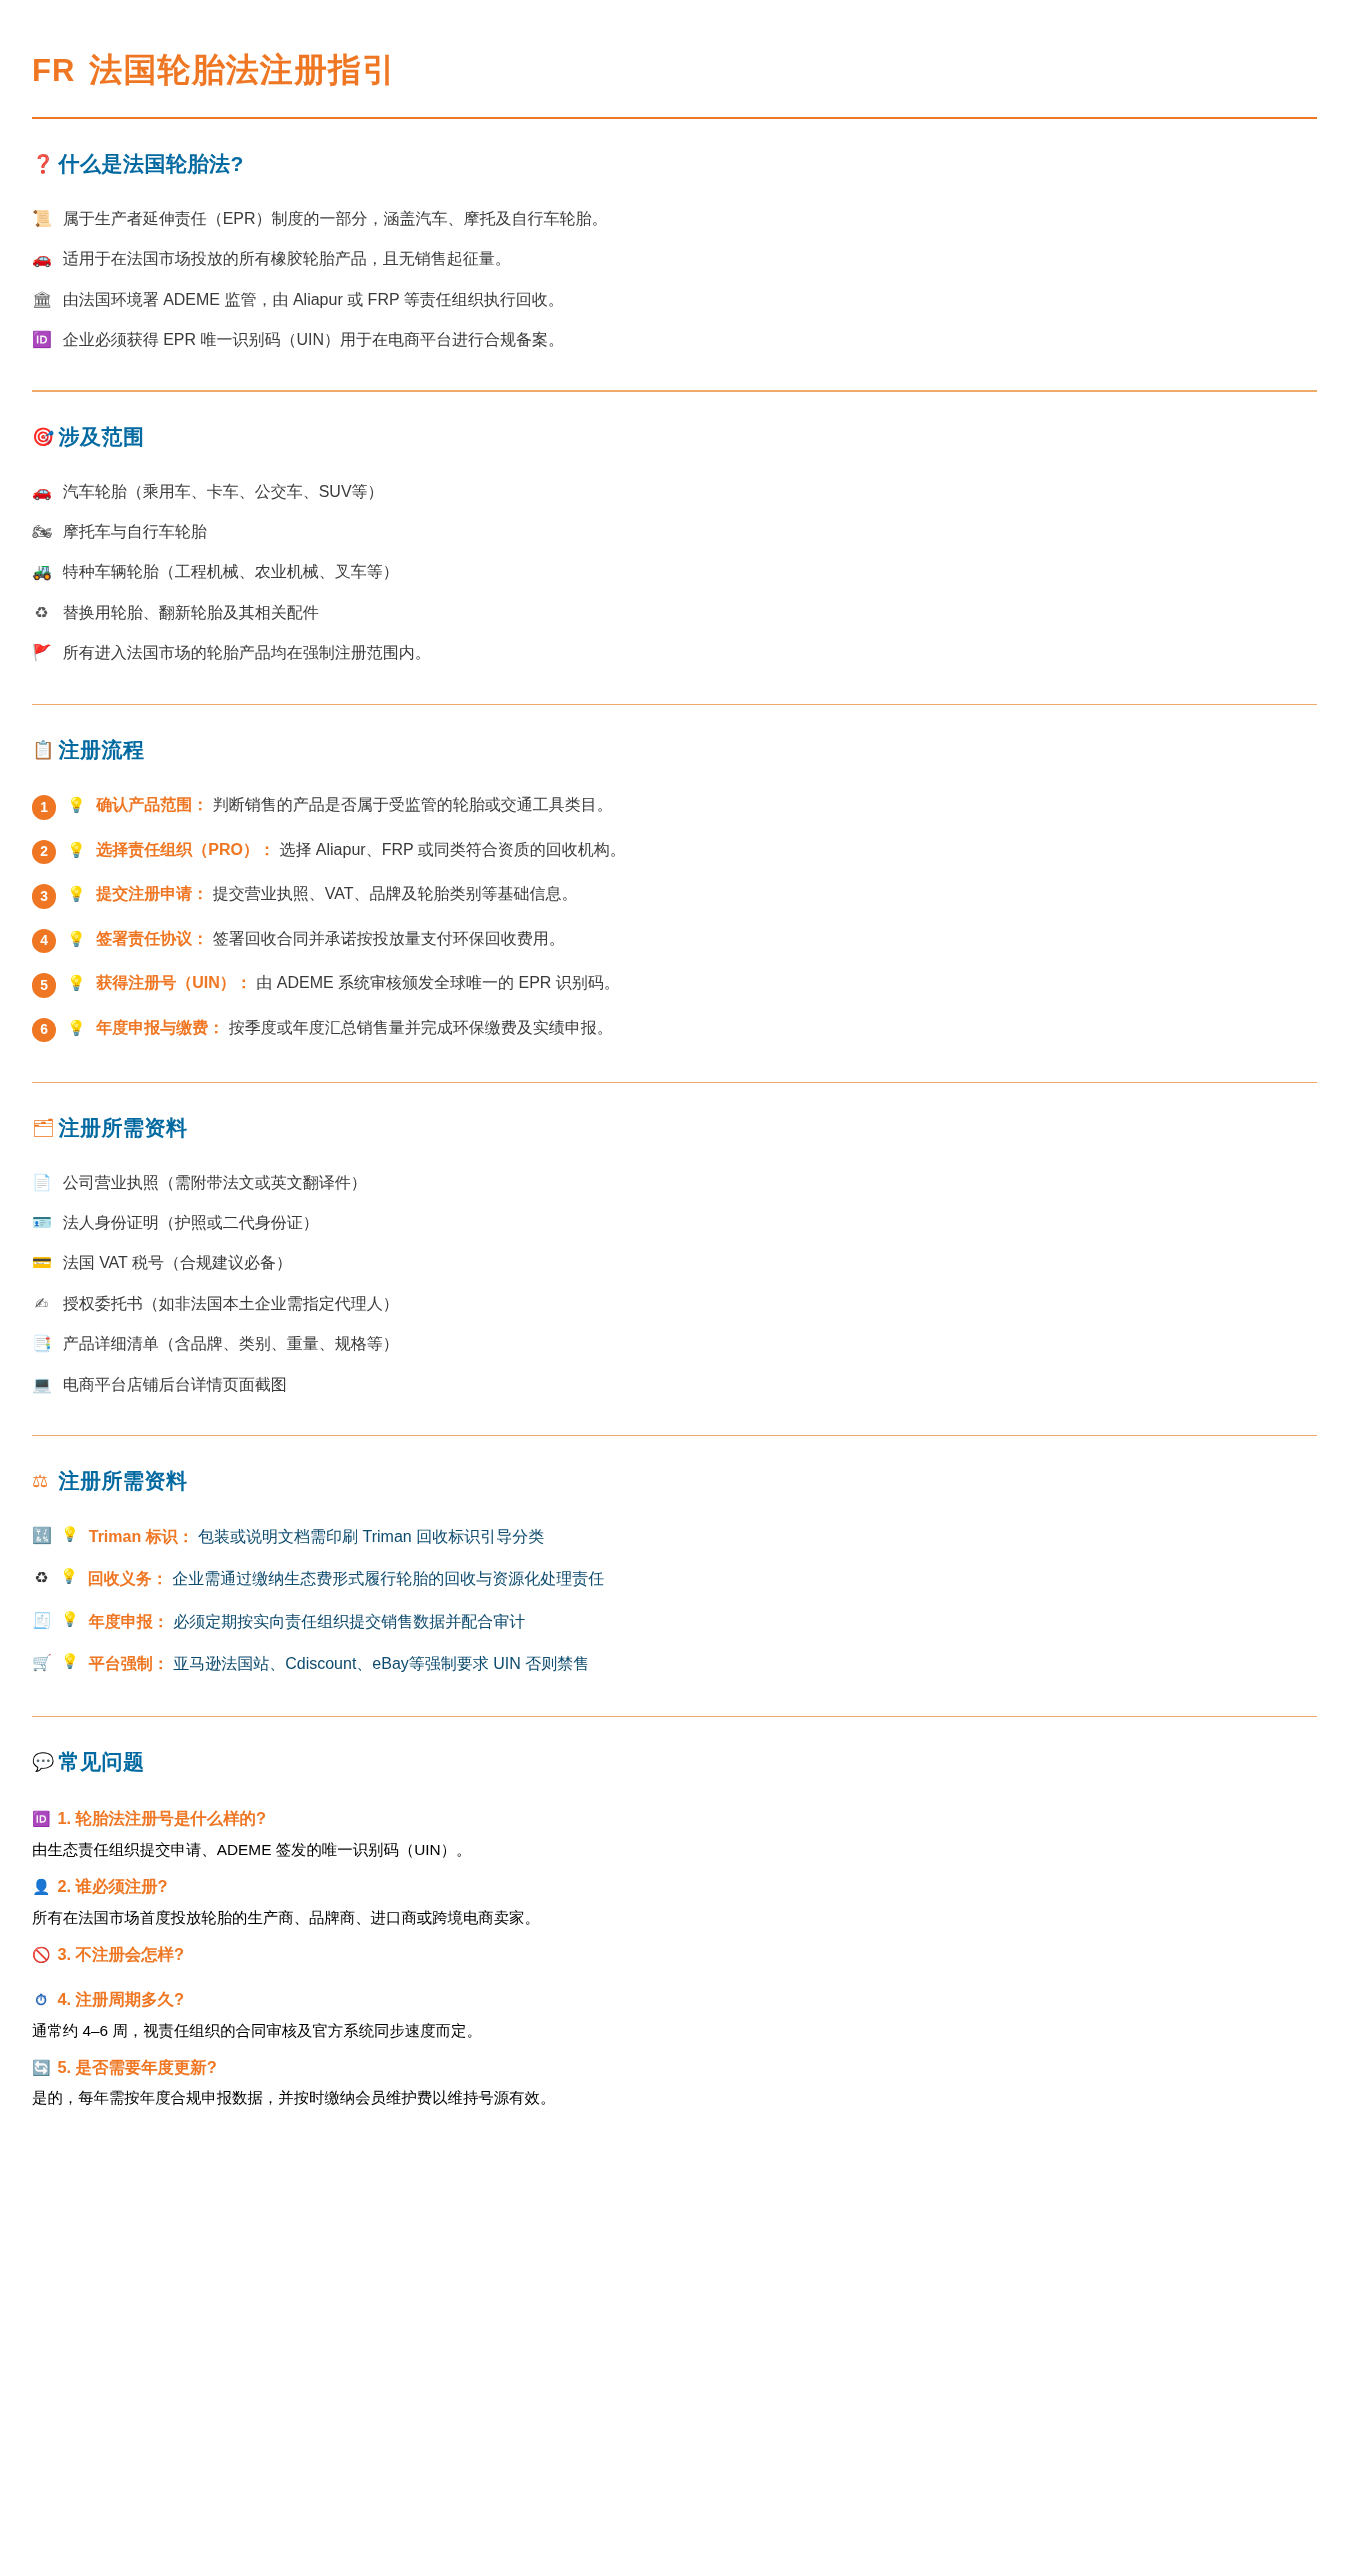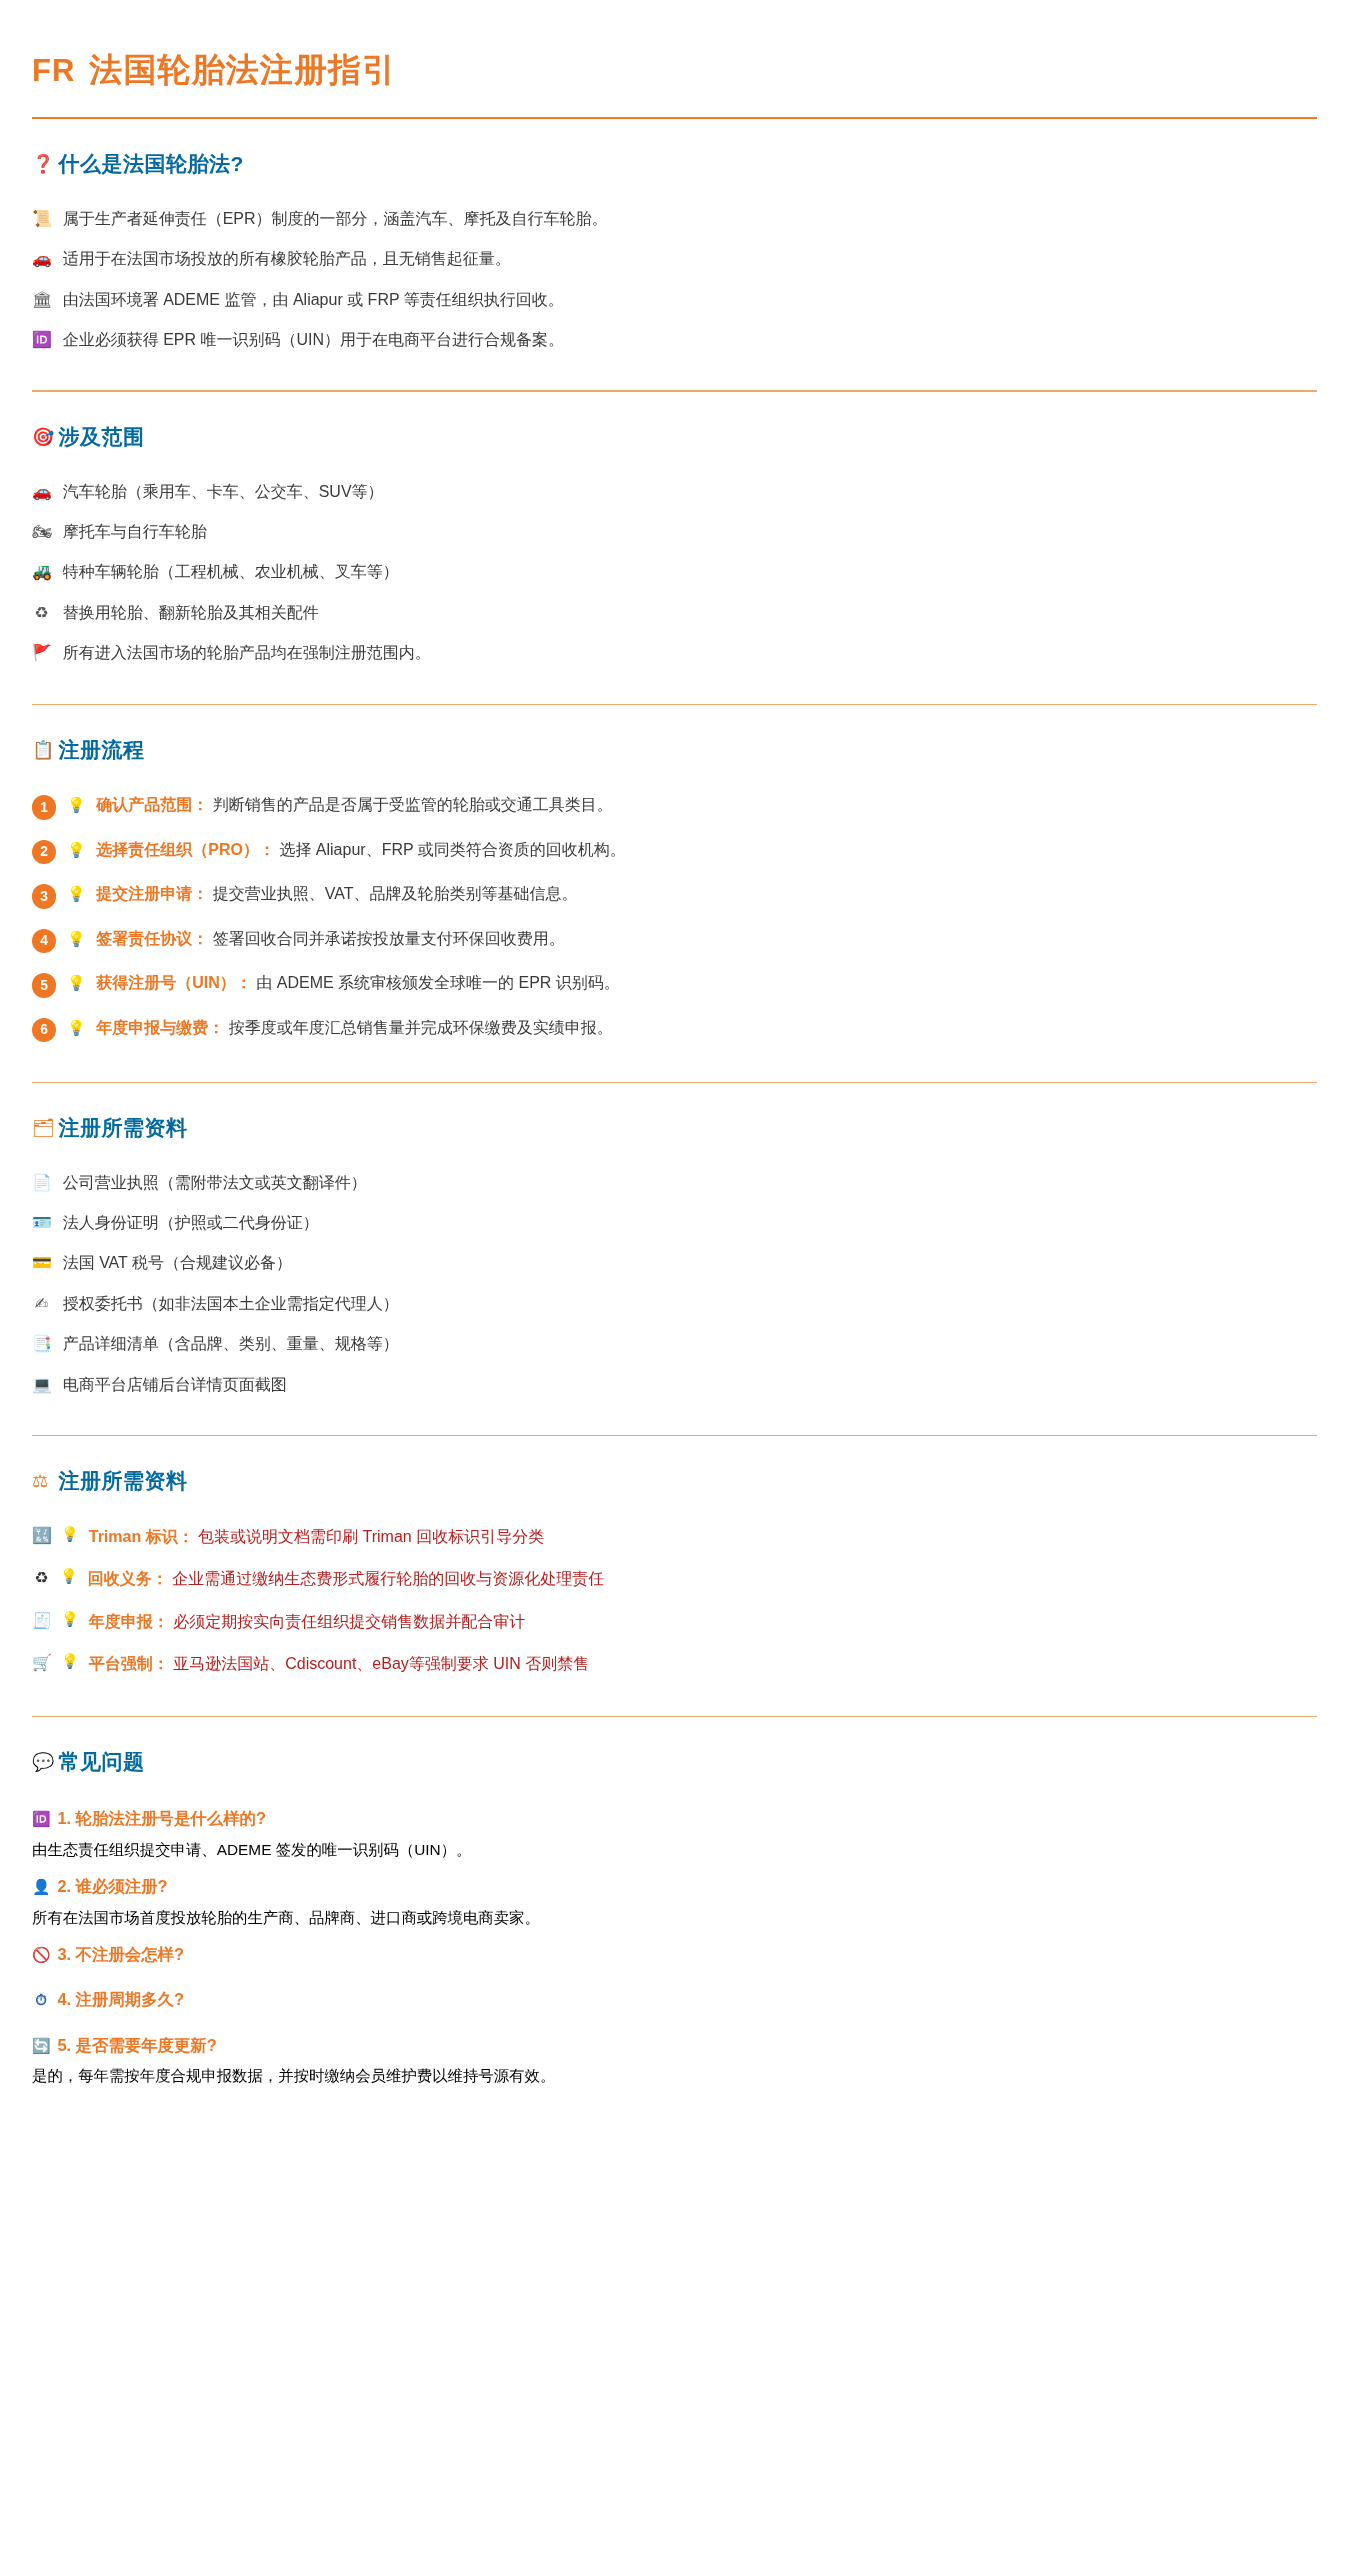--- a/index.html
+++ b/index.html
@@ -149,21 +149,21 @@
     text-align: center;
   }
   .comp-body {
     font-size: 16px;
     line-height: 1.4;
   }
   .comp-label {
     color: #ef7622;
     font-weight: bold;
   }
-  .comp-desc { color: #b91c1c; }
+  .comp-desc { color: #0c4a6e; }
   
   .faq-item {
     padding: 11.7px 0 3.2px 0;
   }
   .faq-q {
     display: flex;
     align-items: center;
     gap: 7.4px;
     font-size: 16.4px;
     font-weight: bold;
@@ -402,20 +402,21 @@
         <span class="faq-q-icon">🚫</span>
         <span>3. 不注册会怎样?</span>
       </div>
     </div>
 
     <div class="faq-item">
       <div class="faq-q">
         <span class="faq-q-icon">⏱</span>
         <span>4. 注册周期多久?</span>
       </div>
+      <div class="faq-a">通常约 4–6 周，视责任组织的合同审核及官方系统同步速度而定。</div>
     </div>
 
     <div class="faq-item">
       <div class="faq-q">
         <span class="faq-q-icon">🔄</span>
         <span>5. 是否需要年度更新?</span>
       </div>
       <div class="faq-a">是的，每年需按年度合规申报数据，并按时缴纳会员维护费以维持号源有效。</div>
     </div>
   </div>

